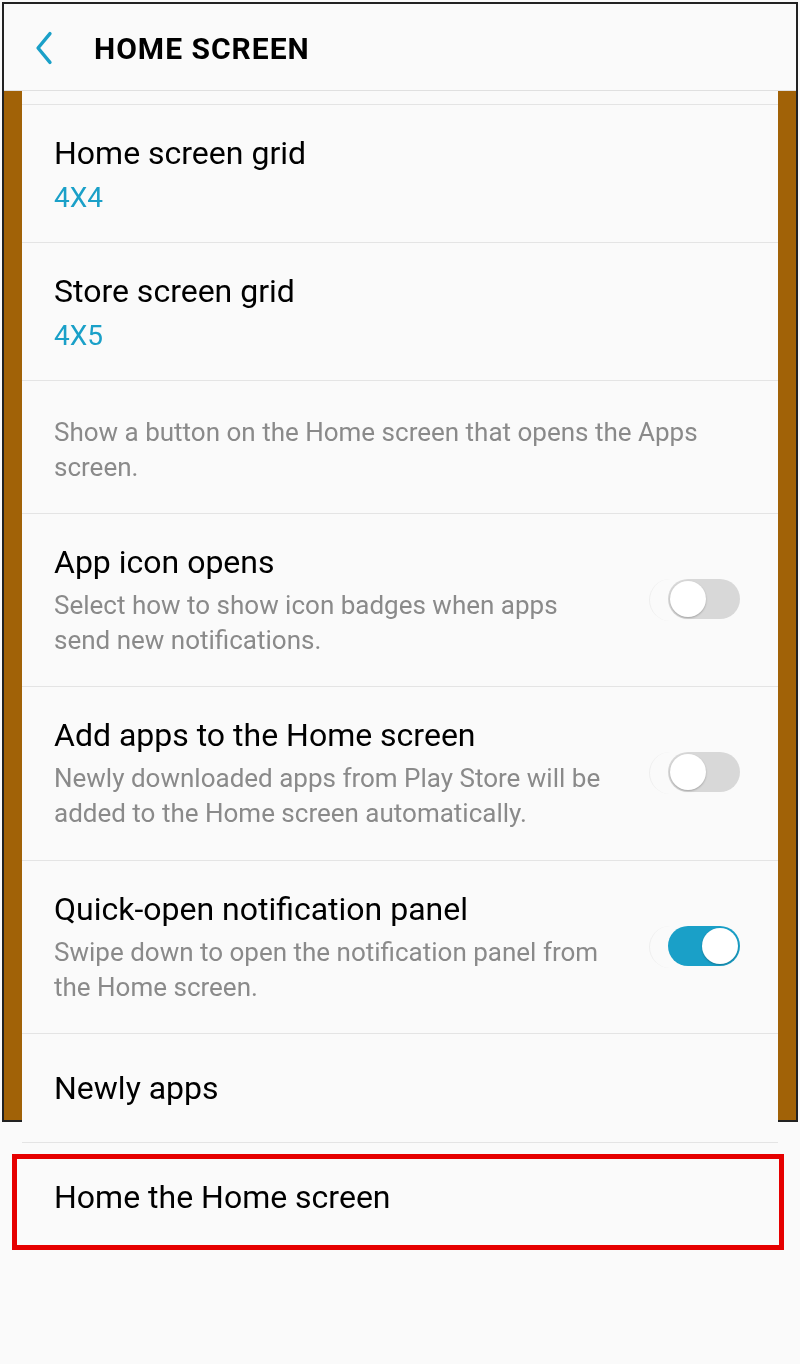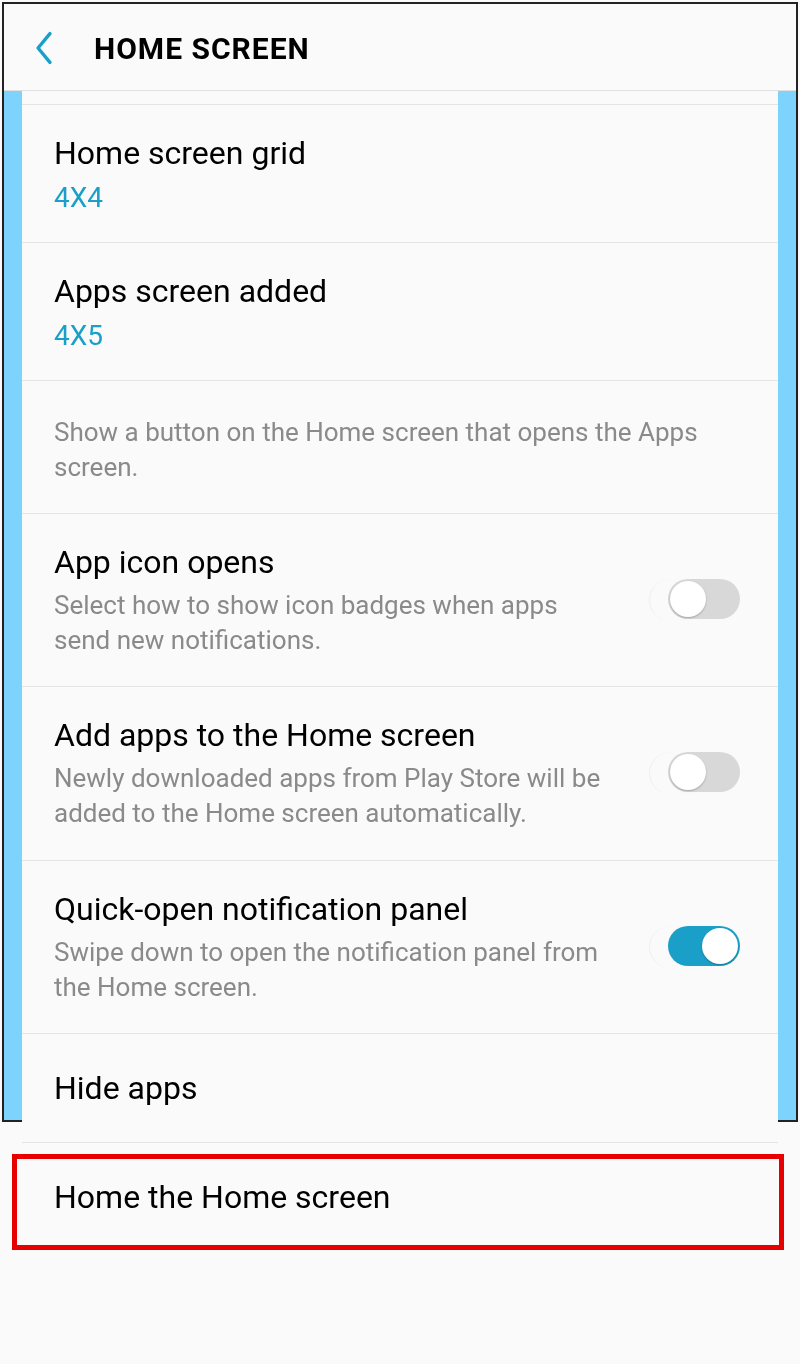--- a/index.html
+++ b/index.html
@@ -6,21 +6,21 @@
     body {
       font-family: -apple-system, BlinkMacSystemFont, "Segoe UI", Roboto, Helvetica, Arial, sans-serif;
       background: #fafafa;
       width: 800px;
       height: 1364px;
       overflow: hidden;
       color: #000;
     }
     .frame {
       border: 2px solid #222;
-      background: #7dd3fc;
+      background: #a16207;
       width: 796px;
       height: 1120px;
       margin: 2px;
       position: relative;
     }
     .header {
       display: flex;
       align-items: center;
       padding: 24px 20px 22px 20px;
       border-bottom: 1px solid #e0e0e0;
@@ -132,21 +132,21 @@
 
     <div class="row">
       <div class="row-left">
         <div class="row-title">Home screen grid</div>
         <div class="row-value">4X4</div>
       </div>
     </div>
 
     <div class="row">
       <div class="row-left">
-        <div class="row-title">Apps screen added</div>
+        <div class="row-title">Store screen grid</div>
         <div class="row-value">4X5</div>
       </div>
     </div>
 
     <div class="row">
       <div class="row-left">
         <div class="row-desc">Show a button on the Home screen that opens the Apps screen.</div>
       </div>
     </div>
 
@@ -181,21 +181,21 @@
       </div>
       <div class="toggle toggle-on">
         <div class="toggle-track">
           <div class="toggle-knob"></div>
         </div>
       </div>
     </div>
 
     <div class="row row-simple">
       <div class="row-left">
-        <div class="row-title">Hide apps</div>
+        <div class="row-title">Newly apps</div>
       </div>
     </div>
 
     <div class="row row-simple last">
       <div class="row-left">
         <div class="row-title">Home the Home screen</div>
       </div>
     </div>
 
   </div>

